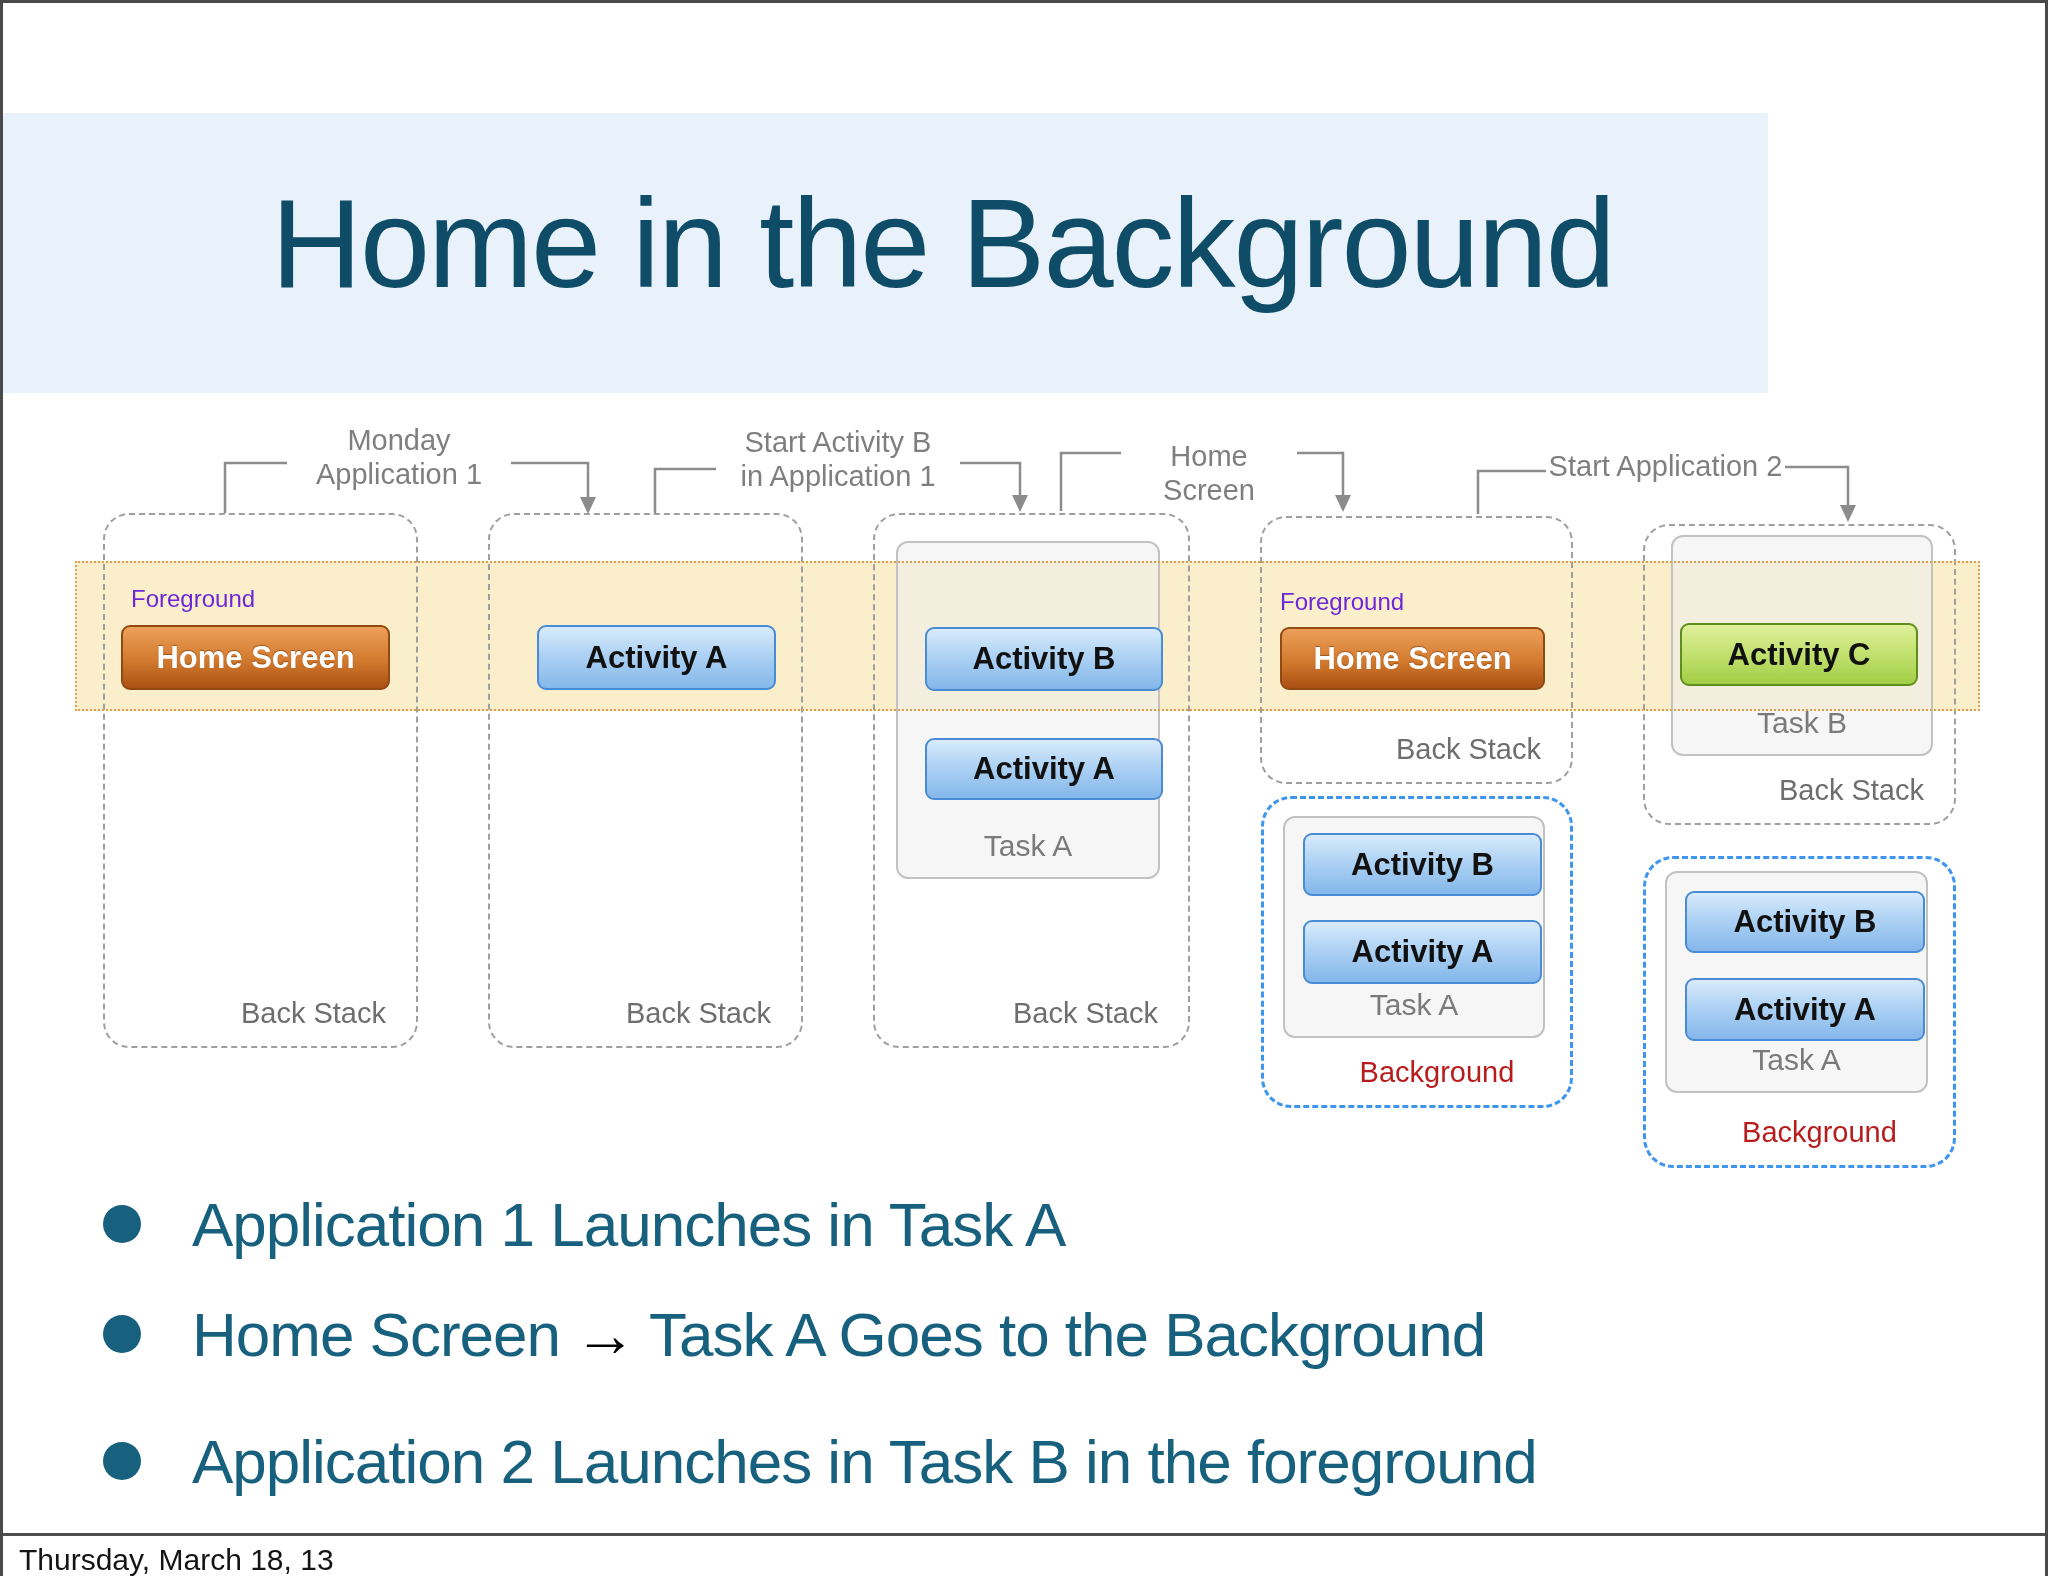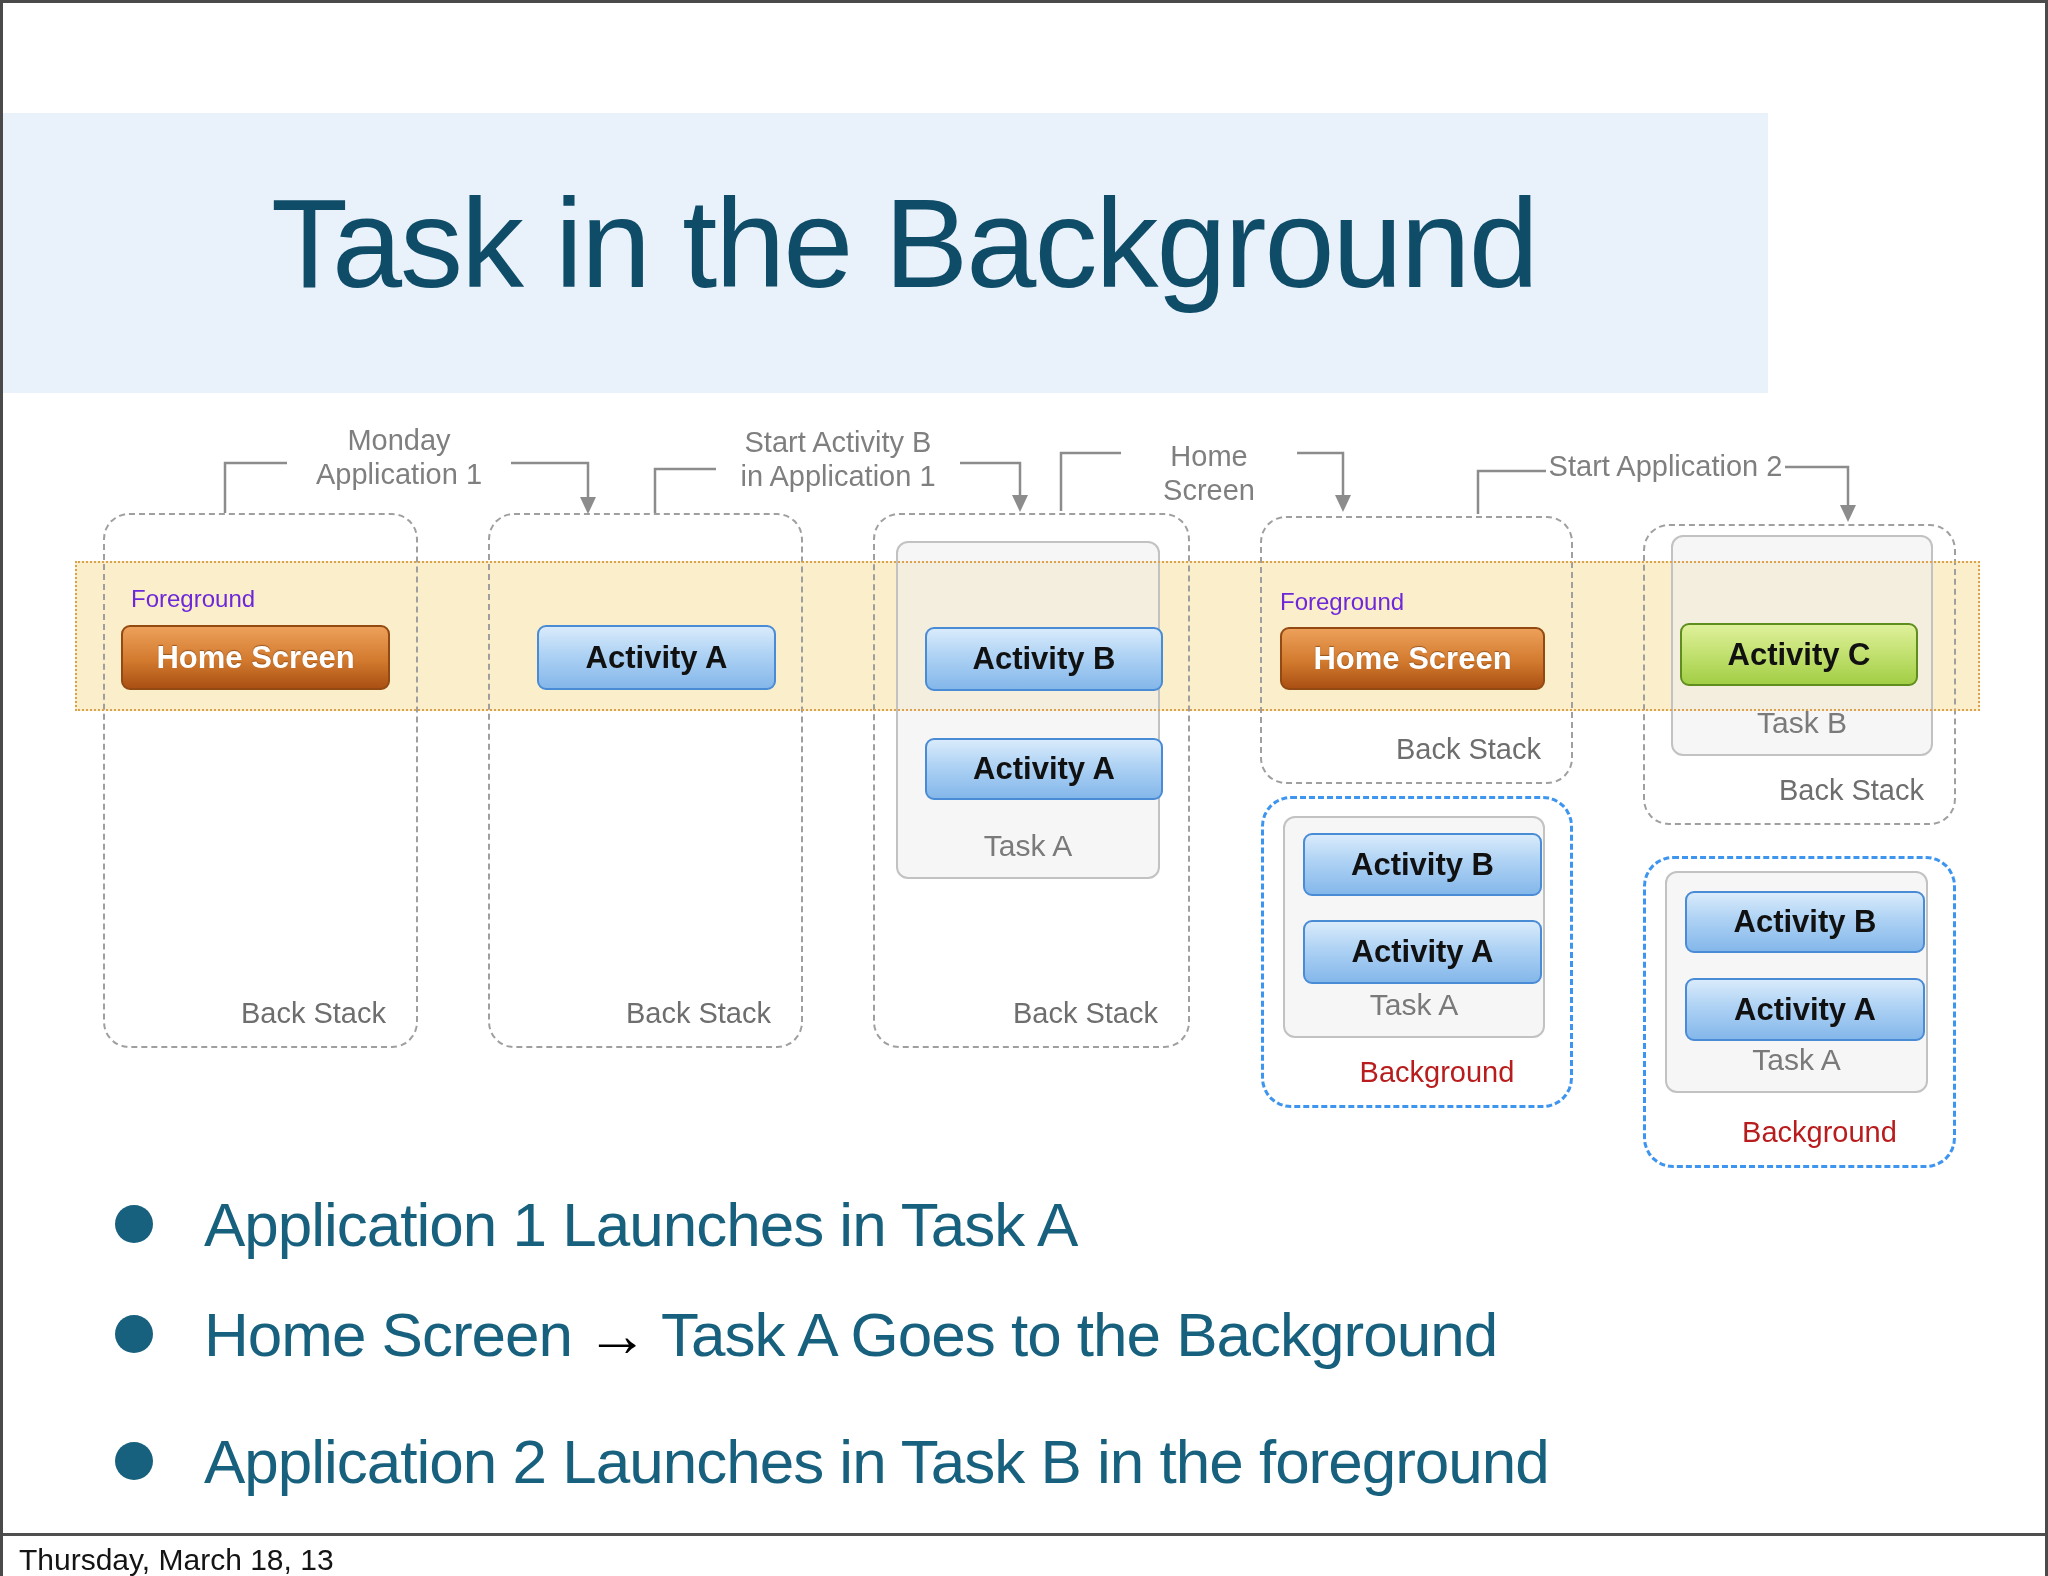--- a/index.html
+++ b/index.html
@@ -45,38 +45,38 @@
   
   .bg-stack{border:3px dashed #3d95ef;border-radius:30px;z-index:2;}
   .bg-caption{position:absolute;left:40px;right:0;bottom:16px;text-align:center;
     font-size:29px;color:#b91c1c;}
 
   
   .flow-label{font-size:29px;line-height:34px;color:#7f7f7f;text-align:center;z-index:5;}
   .connectors{left:0;top:0;width:2048px;height:1576px;z-index:7;pointer-events:none;}
 
   
-  .bullet-row{left:96px;width:1880px;height:80px;z-index:2;}
+  .bullet-row{left:84px;width:1880px;height:80px;z-index:2;}
   .bullet-dot{position:absolute;left:16px;top:16px;width:38px;height:38px;border-radius:50%;
     background:#17617e;}
   .bullet-text{position:absolute;left:105px;top:0;font-size:62px;color:#17617e;
     letter-spacing:-1px;white-space:nowrap;}
   .bullet-arrow{color:#000000;font-weight:bold;padding:0 14px;}
 
   
   .footer-line{left:0;top:1530px;width:2048px;height:3px;background:#4f4f4f;z-index:8;}
   .footer-text{left:16px;top:1540px;font-size:30px;color:#141414;z-index:8;}
 </style>
 </head>
 <body>
 
 <div class="canvas">
 
   <div class="abs title-band"></div>
-  <div class="abs title-text">Task in the Background</div>
+  <div class="abs title-text">Home in the Background</div>
 
   <div class="abs band-fill"></div>
 
   <div class="abs stack" style="left:100px;top:510px;width:315px;height:535px;">
     <div class="stack-caption">Back Stack</div>
   </div>
   <div class="abs fg-label" style="left:128px;top:582px;">Foreground</div>
   <div class="abs btn btn-orange" style="left:118px;top:622px;width:269px;height:65px;">Home Screen</div>
 
   <div class="abs stack" style="left:485px;top:510px;width:315px;height:535px;">

